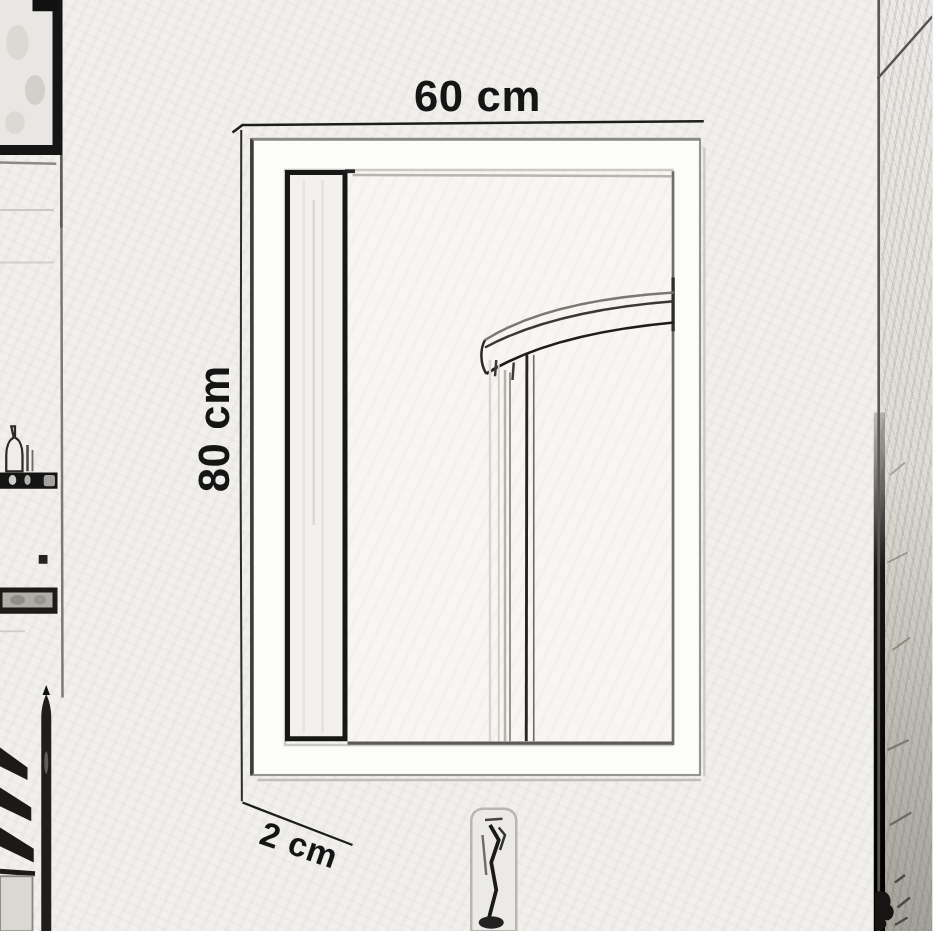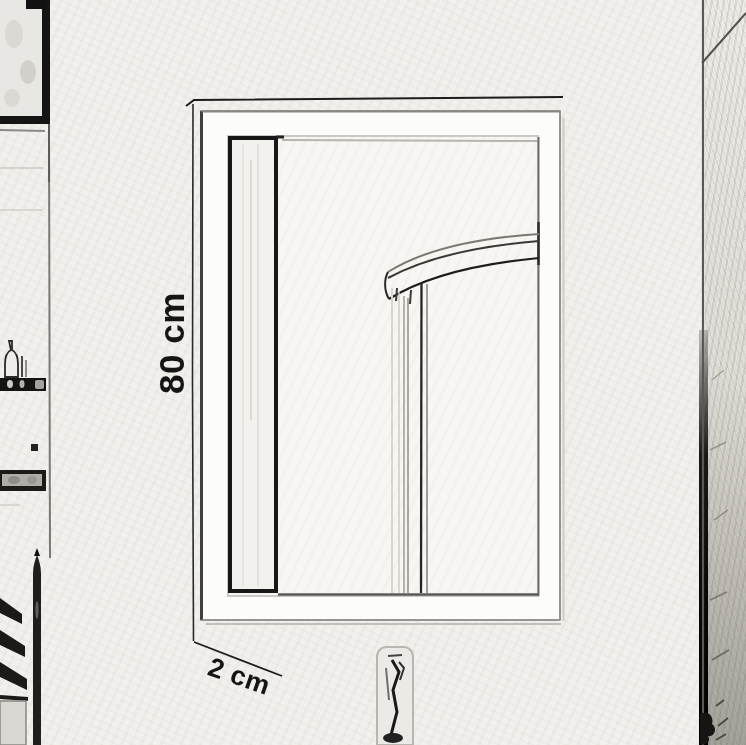--- a/index.html
+++ b/index.html
@@ -173,16 +173,17 @@
       <ellipse cx="393" cy="738" rx="10" ry="5" fill="#222"></ellipse>
     </g>
 
     <g>
       <path d="M186,106 L194,100 L563,97" stroke="#1d1d1d" stroke-width="2" fill="none"></path>
       <path d="M193,104 L192.5,380 L193.5,641" stroke="#2a2a2a" stroke-width="1.6" fill="none"></path>
       <path d="M194,642 L282,676" stroke="#1d1d1d" stroke-width="1.8" fill="none"></path>
     </g>
   </svg>
 
+  <div class="abs dim-label dim-width">60 cm</div>
   <div class="abs dim-label dim-height">80 cm</div>
   <div class="abs dim-label dim-depth">2 cm</div>
 
 </div>
 
 </body></html>

